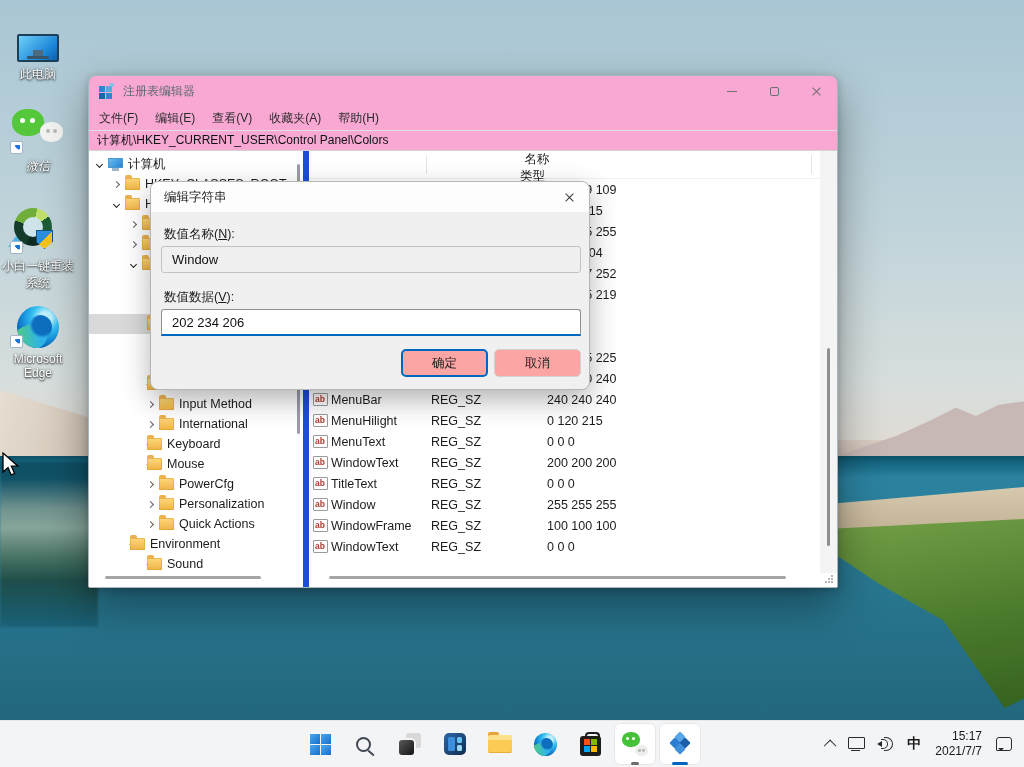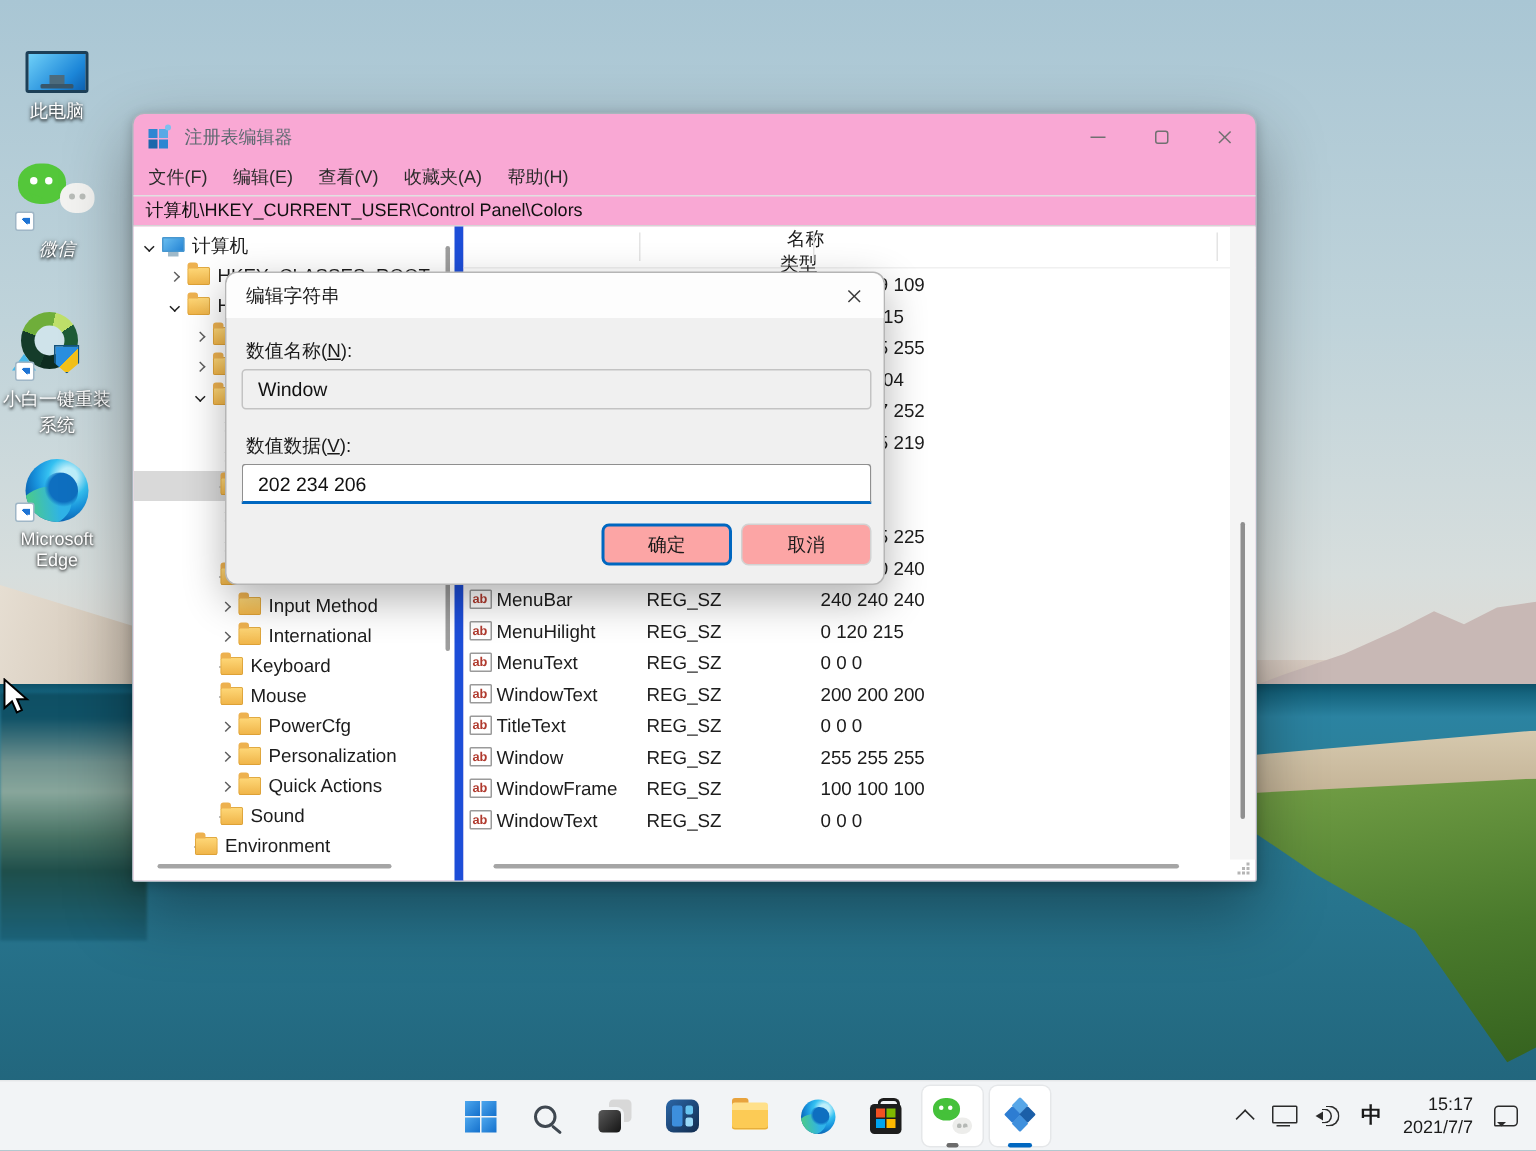--- a/index.html
+++ b/index.html
@@ -409,29 +409,29 @@
               <span class="fold"></span>
               <span>Personalization</span>
             </div>
             <div class="trow" style="padding-left: 55px;">
               <span class="chevbox">
                 <span class="chev"></span>
               </span>
               <span class="fold"></span>
               <span>Quick Actions</span>
             </div>
-            <div class="trow" style="padding-left: 55px;">
-              <span class="connector"></span>
-              <span class="fold"></span>
-              <span>Sound</span>
-            </div>
             <div class="trow" style="padding-left: 38px;">
               <span class="connector"></span>
               <span class="fold"></span>
               <span>Environment</span>
+            </div>
+            <div class="trow" style="padding-left: 55px;">
+              <span class="connector"></span>
+              <span class="fold"></span>
+              <span>Sound</span>
             </div>
           </div>
         <div class="vscroll-tree"></div>
         <div class="hscroll-thumb" style="left:16px;width:156px;"></div>
       </div>
       <div class="listpanel">
         <div class="lheader">
           <span class="h1">名称</span>
           <span class="h2">类型</span>
           <span class="h3">数据</span>

